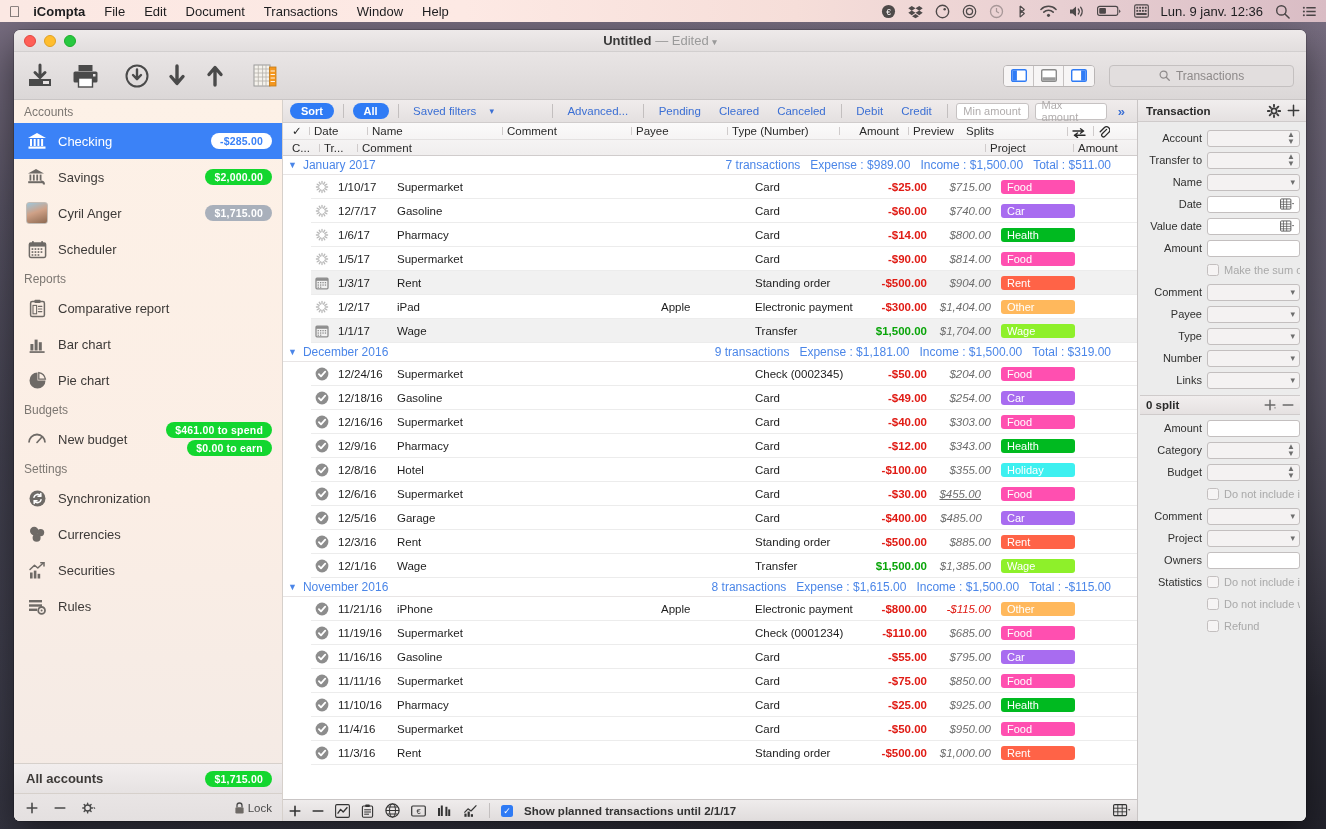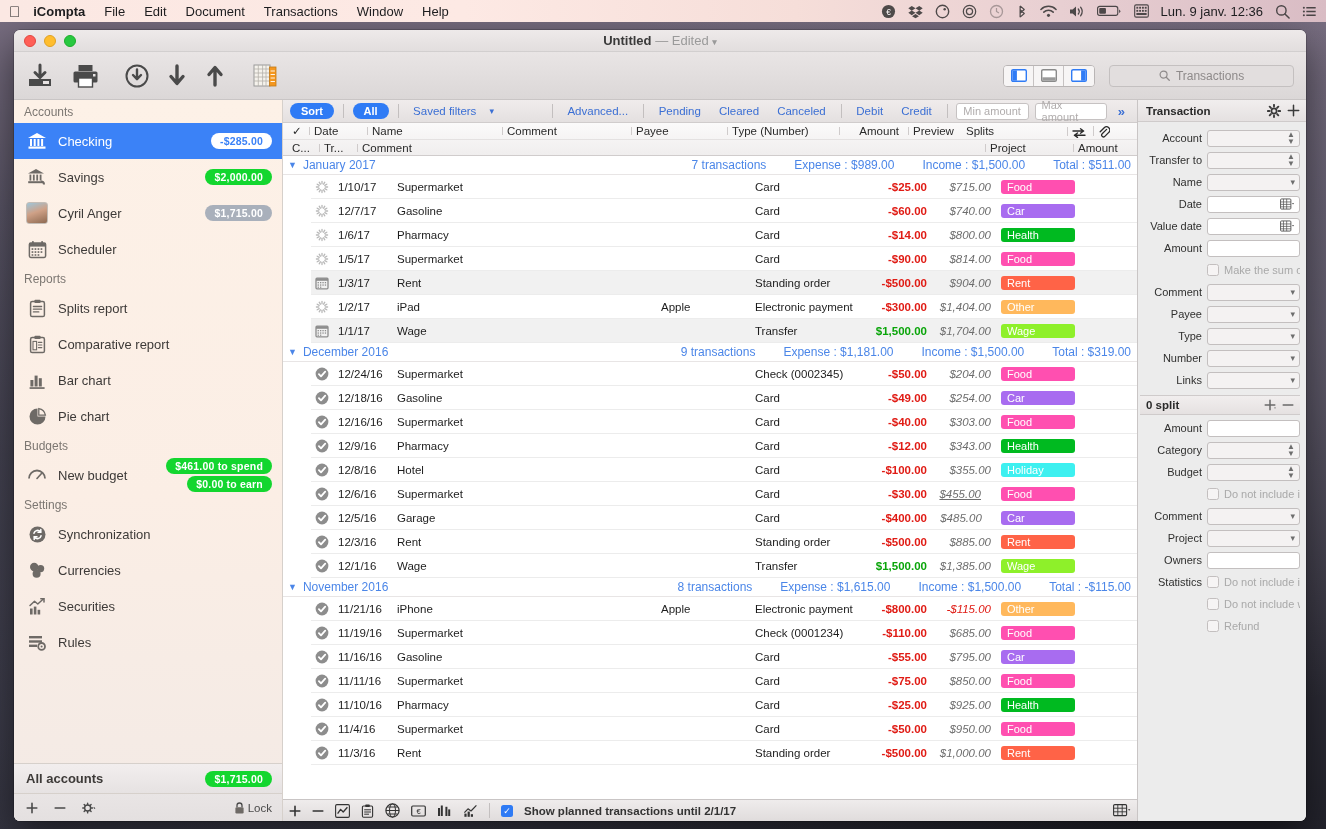--- a/index.html
+++ b/index.html
@@ -185,21 +185,21 @@
 
   .tx-scroll { flex: 1; overflow: hidden; position: relative; }
   .grouphdr {
     height: 19px; display: flex; align-items: center;
     font-size: 12px; color: #4b86e8;
     border-bottom: 1px solid #e8e5e5;
     background: #fff; padding-left: 5px;
   }
   .grouphdr .tri { font-size: 9px; margin-right: 6px; color: #4b86e8; }
   .grouphdr .gname { font-weight: normal; }
-  .grouphdr .gstats { margin-left: auto; display: flex; gap: 28px; padding-right: 6px; }
+  .grouphdr .gstats { margin-left: auto; display: flex; gap: 10px; padding-right: 26px; }
 
   .row {
     height: 24px; display: flex; align-items: center; position: relative;
     border-bottom: 1px solid #ececec; font-size: 11.5px; color: #1d1d1d; margin-left: 28px;
   }
   .row.alt { background: #f1f1f1; }
   .cell { position: absolute; white-space: nowrap; overflow: hidden; }
   .neg { color: #e01b14; font-weight: bold; }
   .pos { color: #0aa50a; font-weight: bold; }
   .prev { color: #6e6e6e; font-style: italic; }
@@ -537,32 +537,20 @@
                   <rect x="6.6" y="14.2" width="1.7" height="1.6"></rect>
                   <rect x="9.6" y="14.2" width="1.7" height="1.6"></rect>
                 </g>
               </svg>
           </span>
           <span class="sb-label">Scheduler</span>
         </div>
 
         <div class="sb-head">Reports</div>
 
-        <div class="sb-item">
-          <span class="sb-ico">
-            <svg class="gl" width="19" height="19" viewBox="0 0 19 19">
-                <rect x="2.6" y="2.6" width="13.8" height="15" rx="1.6" fill="none" stroke="#6e6a66" stroke-width="1.5"></rect>
-                <rect x="6.4" y="0.8" width="6.2" height="3.2" rx="1" fill="#6e6a66"></rect>
-                <g stroke="#6e6a66" stroke-width="1.3" stroke-linecap="round">
-                  <path d="M5.4 7.5h8.2M5.4 10.2h8.2M5.4 12.9h5.4"></path>
-                </g>
-              </svg>
-          </span>
-          <span class="sb-label">Splits report</span>
-        </div>
 
         <div class="sb-item">
           <span class="sb-ico">
             <svg class="gl" width="19" height="19" viewBox="0 0 19 19">
                 <rect x="2.6" y="2.6" width="13.8" height="15" rx="1.6" fill="none" stroke="#6e6a66" stroke-width="1.5"></rect>
                 <rect x="6.4" y="0.8" width="6.2" height="3.2" rx="1" fill="#6e6a66"></rect>
                 <rect x="5" y="6.4" width="3.6" height="8.4" fill="none" stroke="#6e6a66" stroke-width="1.1"></rect>
                 <g stroke="#6e6a66" stroke-width="1.2" stroke-linecap="round">
                   <path d="M10.4 7.4h3.4M10.4 10h3.4M10.4 12.6h3.4"></path>
                 </g>

